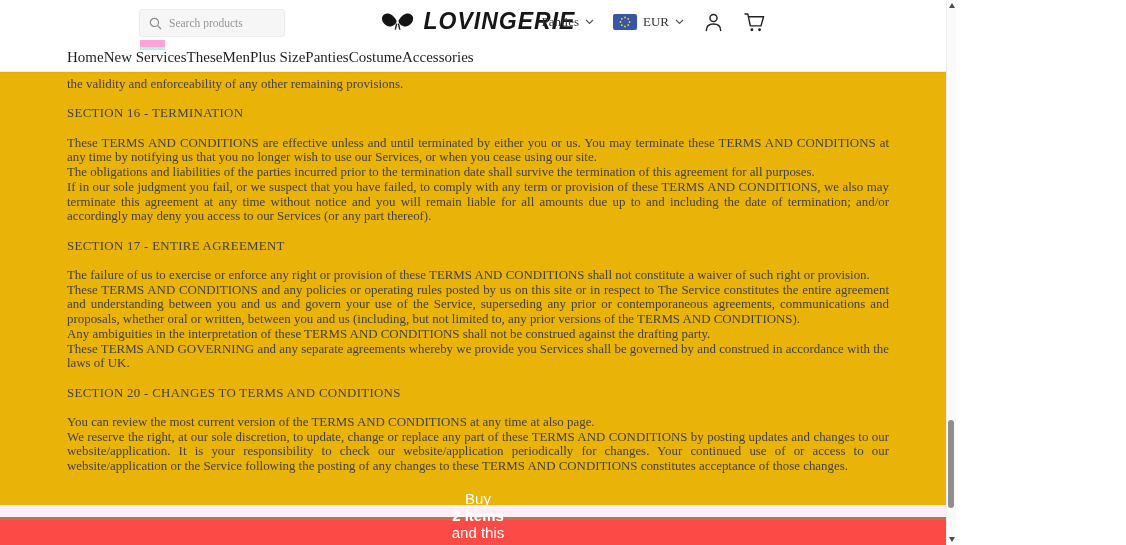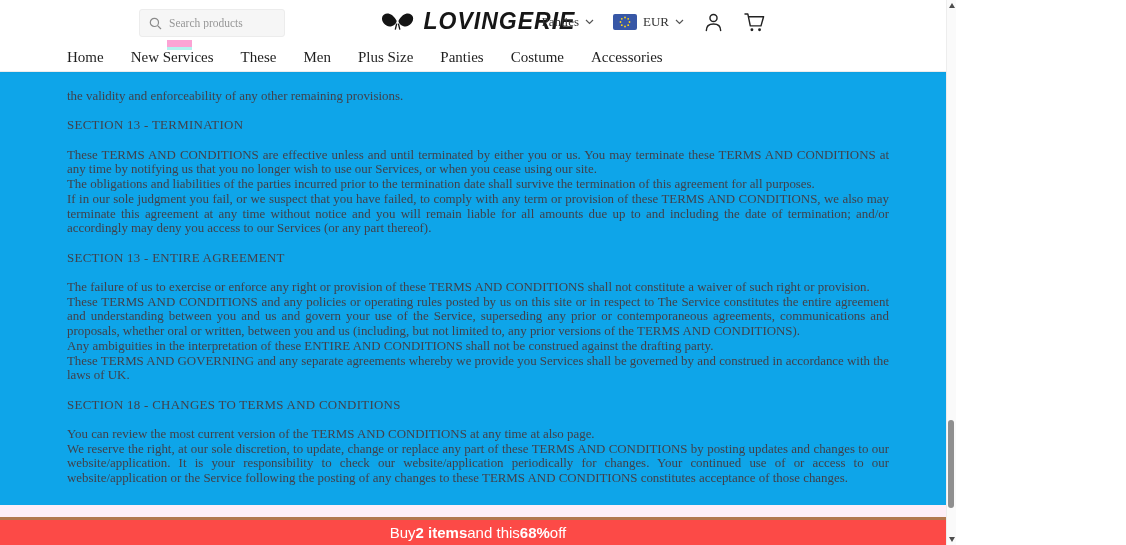--- a/index.html
+++ b/index.html
@@ -1,18 +1,18 @@
 <!DOCTYPE html>
 <html><head>
 <meta charset="utf-8">
 <style>
   * { margin:0; padding:0; box-sizing:border-box; }
   html,body { width:1126px; height:545px; overflow:hidden; background:#fff;
               font-family:"Liberation Serif", serif; }
-  .page { position:relative; width:956px; height:545px; background:#0ea5e9; overflow:hidden; }
+  .page { position:relative; width:956px; height:545px; background:#eab308; overflow:hidden; }
 
   
   .header { position:relative; border-bottom:1px solid #ececec; box-shadow:0 1px 3px rgba(0,0,0,0.04); background:#fff; }
   .header-top { position:relative; height:44px; }
 
   .search-box { position:absolute; left:139px; top:9px; width:146px; height:28px;
                 background:#f6f6f6; border:1px solid #ececec; border-radius:3px;
                 display:flex; align-items:center; gap:7px; padding:0 9px; }
   .search-box input { flex:1; border:none; outline:none; background:transparent;
                       font-family:"Liberation Serif", serif; font-size:11.5px; color:#555; min-width:0; }
@@ -23,27 +23,27 @@
   .logo-text { font-family:"Liberation Sans", sans-serif; font-style:italic; font-weight:600;
                font-size:23px; letter-spacing:1px; color:#161616; white-space:nowrap; }
 
   .header-right { position:absolute; right:190px; top:0; height:44px;
                   display:flex; align-items:center; gap:19px; }
   .selector { display:flex; align-items:center; gap:6px; font-size:13px; color:#333; cursor:pointer; }
   .flag { width:24px; height:16px; border-radius:2px; }
   .icon-btn { display:flex; align-items:center; cursor:pointer; }
 
   
-  .nav { width:822px; margin:0 auto; height:27px; display:flex; align-items:center; gap:27px; }
+  .nav { width:822px; margin:0 auto; height:27px; display:flex; align-items:center; }
   .nav-item { font-size:15px; color:#1f1f1f; white-space:nowrap; cursor:pointer; position:relative; }
   .badge-pink { position:absolute; top:-9px; left:36px; width:25px; height:7px; background:#fba3d4; }
   .badge-cyan { position:absolute; top:-2px; left:36px; width:25px; height:3px; background:#b4f2ee; }
 
   
-  .content { width:822px; margin:12px auto; padding-top:5px; font-size:12.9px;
+  .content { width:822px; margin:0 auto; padding-top:5px; font-size:12.9px;
              line-height:14.7px; color:#41414b; }
   .section-heading { margin:14.7px 0; letter-spacing:0.3px; }
   .sentence { text-align:justify; }
 
   
   .banner { position:absolute; left:0; right:0; bottom:0; z-index:3; }
   .banner-pink { height:12px; }
   .banner-tan { height:3px; }
   .banner-red { height:25px; display:flex; align-items:center; justify-content:center;
                 color:#fff; font-family:"Liberation Sans", sans-serif; font-size:15px; cursor:pointer; }
@@ -162,41 +162,41 @@
       <span class="nav-item">Plus Size</span>
       <span class="nav-item">Panties</span>
       <span class="nav-item">Costume</span>
       <span class="nav-item">Accessories</span>
     </div>
   </div>
 
   <div class="content">
     <div class="sentence">the validity and enforceability of any other remaining provisions.</div>
 
-    <div class="section-heading">SECTION 13 - TERMINATION</div>
+    <div class="section-heading">SECTION 16 - TERMINATION</div>
     <div class="sentence">These TERMS AND CONDITIONS are effective unless and until terminated by either you or us. You may terminate these TERMS AND CONDITIONS at any time by notifying us that you no longer wish to use our Services, or when you cease using our site.</div>
     <div class="sentence">The obligations and liabilities of the parties incurred prior to the termination date shall survive the termination of this agreement for all purposes.</div>
     <div class="sentence">If in our sole judgment you fail, or we suspect that you have failed, to comply with any term or provision of these TERMS AND CONDITIONS, we also may terminate this agreement at any time without notice and you will remain liable for all amounts due up to and including the date of termination; and/or accordingly may deny you access to our Services (or any part thereof).</div>
 
-    <div class="section-heading">SECTION 13 - ENTIRE AGREEMENT</div>
+    <div class="section-heading">SECTION 17 - ENTIRE AGREEMENT</div>
     <div class="sentence">The failure of us to exercise or enforce any right or provision of these TERMS AND CONDITIONS shall not constitute a waiver of such right or provision.</div>
     <div class="sentence">These TERMS AND CONDITIONS and any policies or operating rules posted by us on this site or in respect to The Service constitutes the entire agreement and understanding between you and us and govern your use of the Service, superseding any prior or contemporaneous agreements, communications and proposals, whether oral or written, between you and us (including, but not limited to, any prior versions of the TERMS AND CONDITIONS).</div>
-    <div class="sentence">Any ambiguities in the interpretation of these ENTIRE AND CONDITIONS shall not be construed against the drafting party.</div>
+    <div class="sentence">Any ambiguities in the interpretation of these TERMS AND CONDITIONS shall not be construed against the drafting party.</div>
 
     <div class="sentence">These TERMS AND GOVERNING and any separate agreements whereby we provide you Services shall be governed by and construed in accordance with the laws of UK.</div>
 
-    <div class="section-heading">SECTION 18 - CHANGES TO TERMS AND CONDITIONS</div>
+    <div class="section-heading">SECTION 20 - CHANGES TO TERMS AND CONDITIONS</div>
     <div class="sentence">You can review the most current version of the TERMS AND CONDITIONS at any time at also page.</div>
     <div class="sentence">We reserve the right, at our sole discretion, to update, change or replace any part of these TERMS AND CONDITIONS by posting updates and changes to our website/application. It is your responsibility to check our website/application periodically for changes. Your continued use of or access to our website/application or the Service following the posting of any changes to these TERMS AND CONDITIONS constitutes acceptance of those changes.</div>
   </div>
 
   <div class="banner">
     <div class="banner-pink" style="background: rgb(253, 238, 247);"></div>
     <div class="banner-tan" style="background: rgb(177, 121, 79);"></div>
-    <div class="banner-red" style="background: rgb(252, 74, 71);">
+    <div class="banner-red" style="background: rgb(252, 74, 71); flex-direction: column;">
       <span>Buy </span>
       <b>2 items</b>
       <span> and this </span>
       <b>68%</b>
       <span> off</span>
     </div>
   </div>
 
   <div class="scroll-top">
     <span style="display:flex;">

